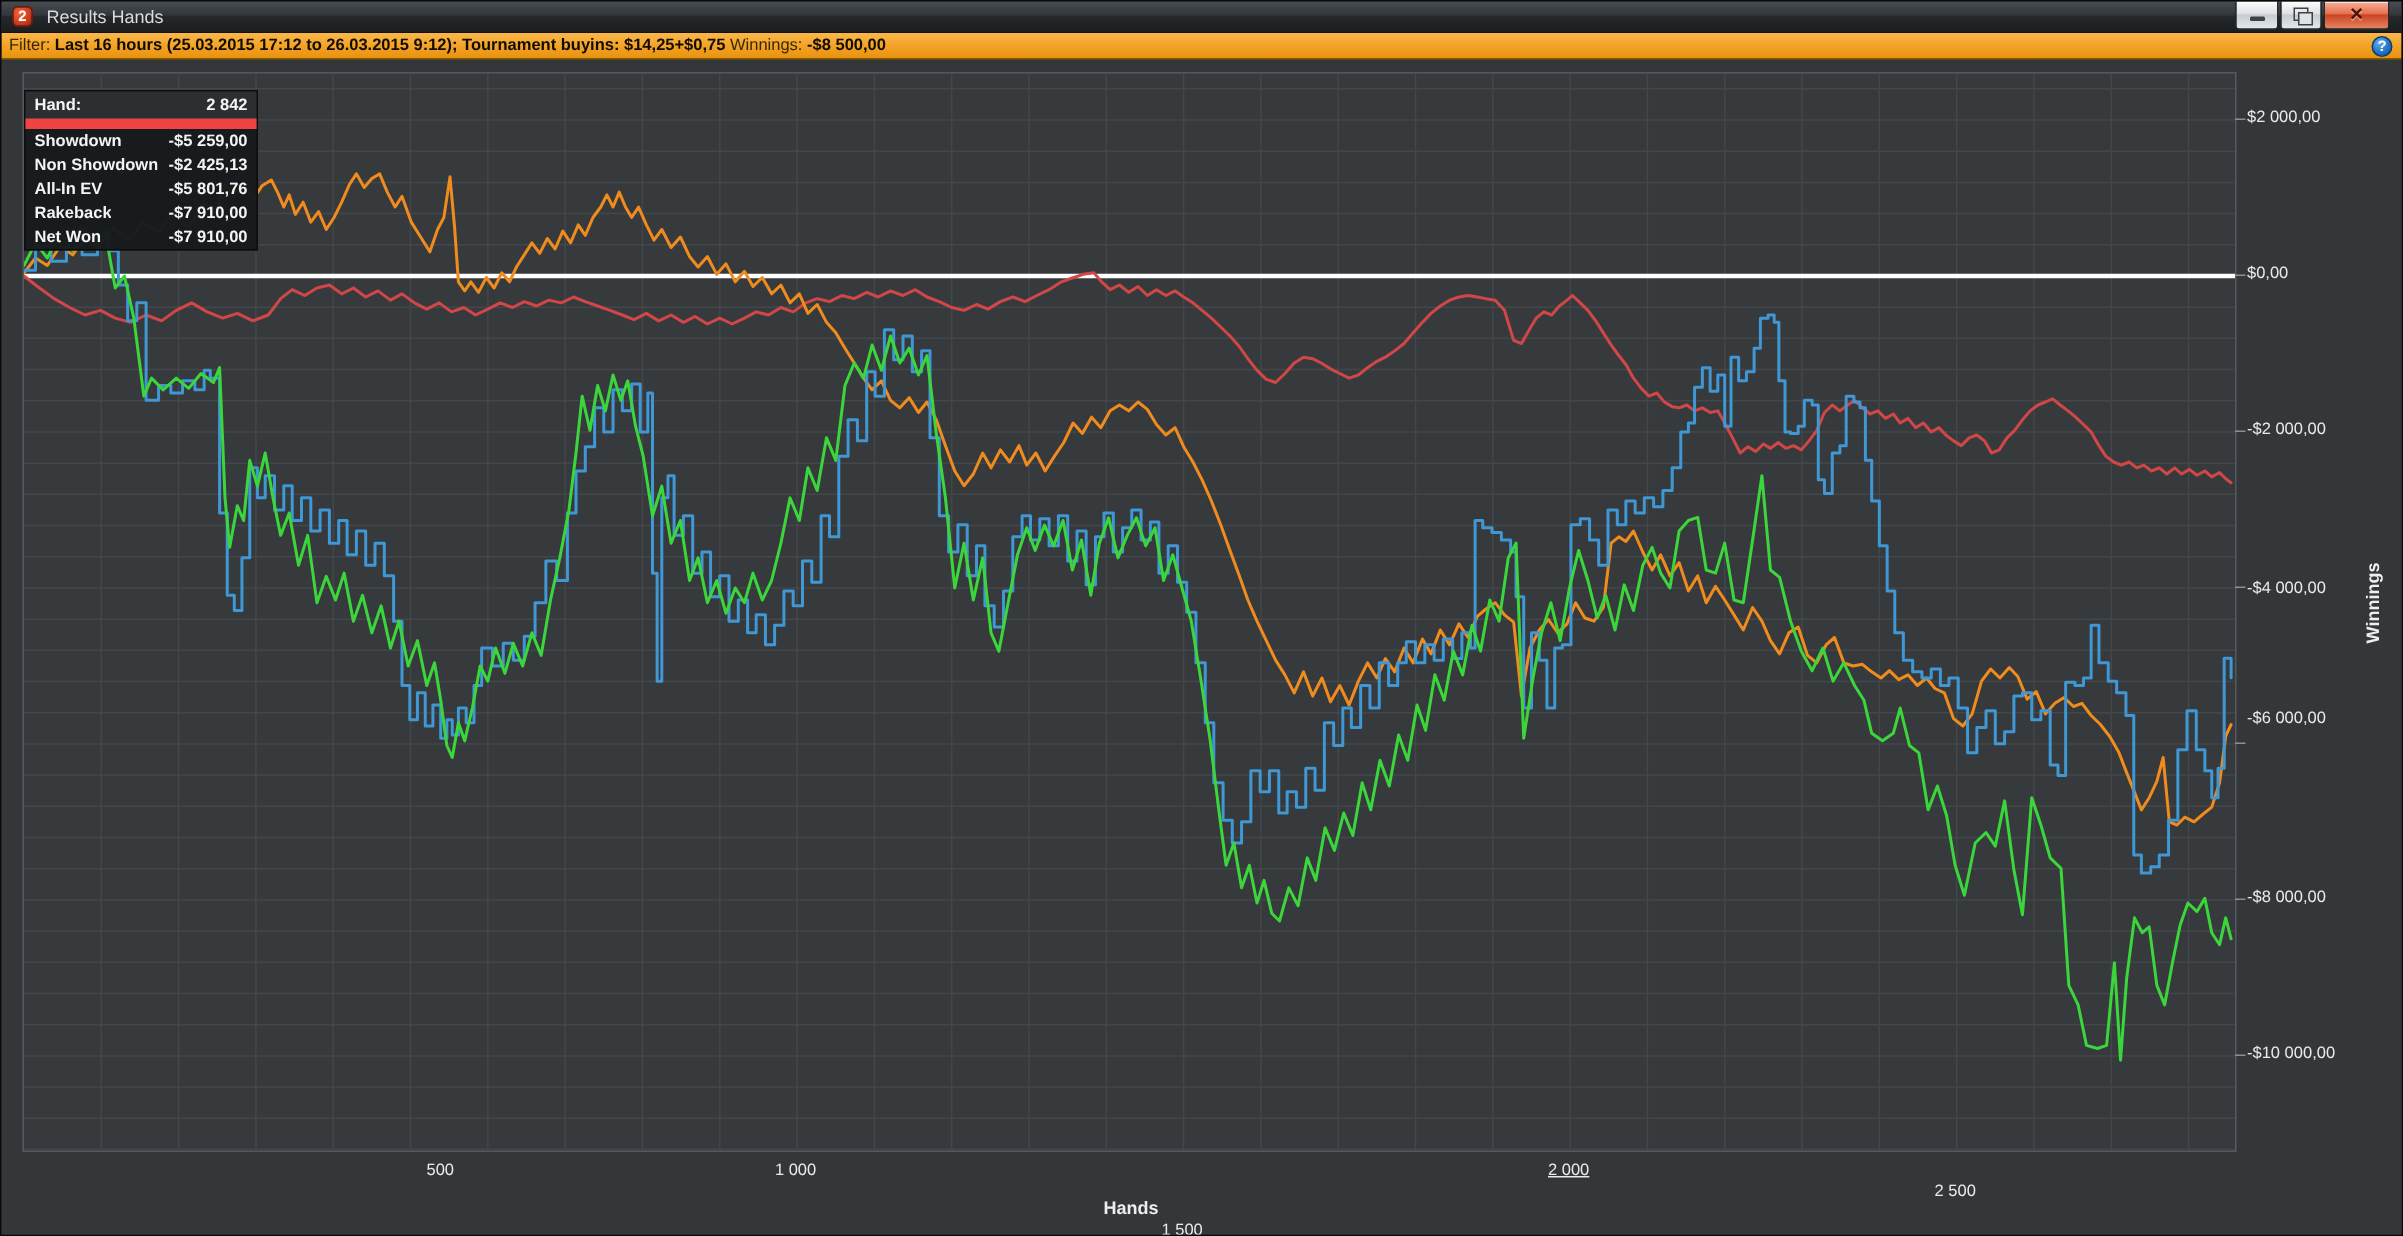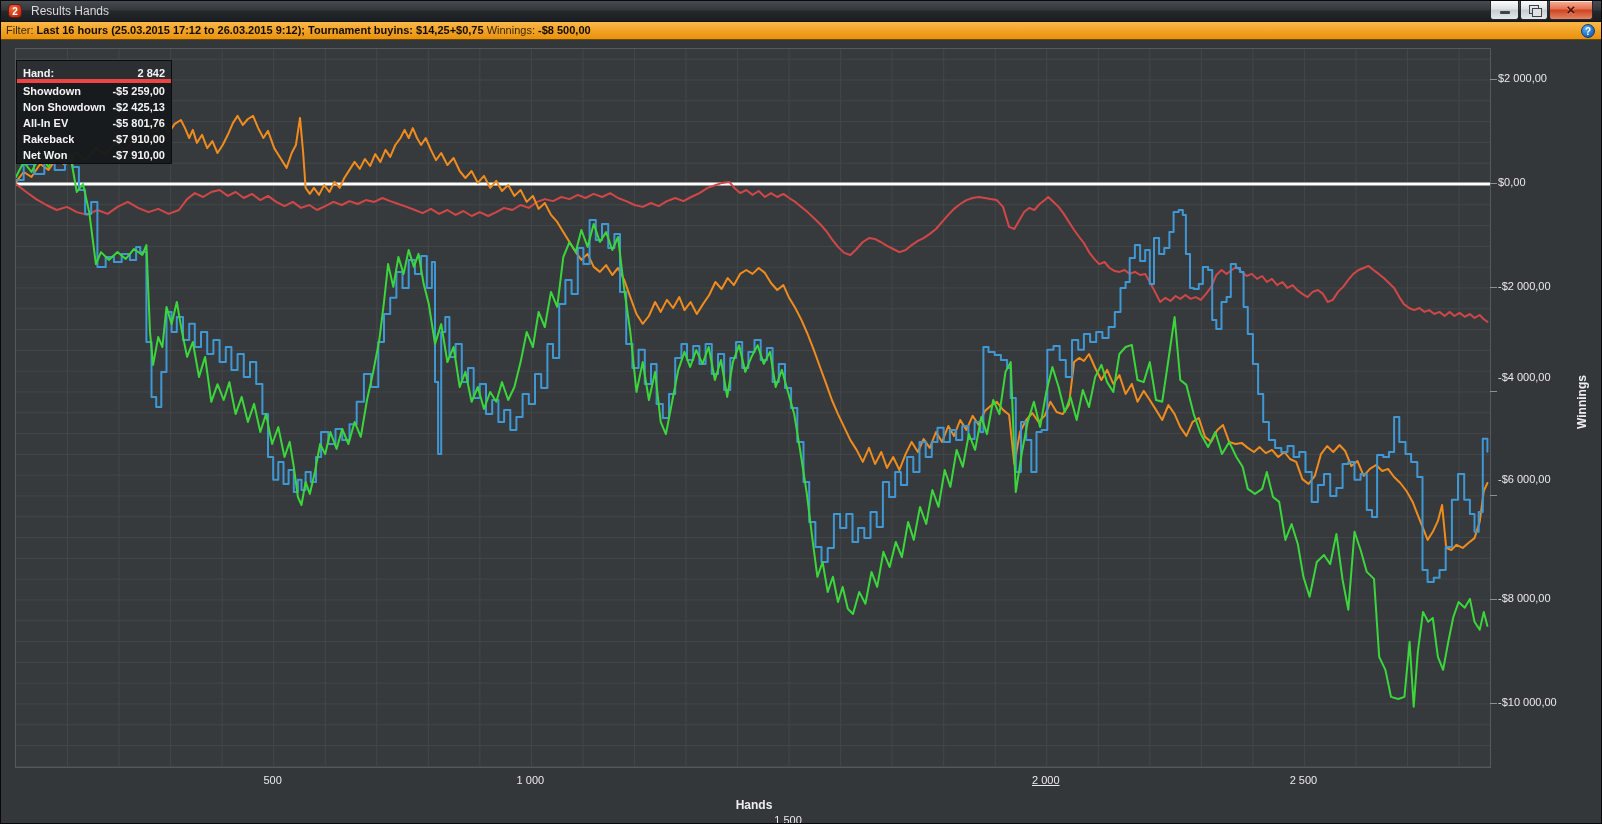--- a/index.html
+++ b/index.html
@@ -33,21 +33,21 @@
     background:radial-gradient(circle at 35% 30%,#5caef0,#2271c4 60%,#154e92);
     border:1px solid #0f3b70;color:#fff;font-size:10px;font-weight:bold;text-align:center;line-height:14px;box-sizing:border-box;}
   
   .chartarea{position:absolute;left:0;top:39px;width:1602px;height:785px;background:#34373a;}
   .plot{position:absolute;left:14px;top:8px;width:1474px;height:718px;background:#373a3d;border:1px solid #55595d;box-sizing:content-box;}
   .plot svg{display:block;}
   
   .tooltip{position:absolute;left:15px;top:20px;width:154px;background:rgba(23,26,28,.97);
     border:1px solid #0a0c0d;z-index:10;color:#f4f4f4;font-size:11px;font-weight:bold;}
   .tt-row{display:flex;justify-content:space-between;align-items:center;height:16px;padding:0 6px;}
-  .tt-header{background:#2b2f32;height:18px;border-bottom:4px solid #ef4444;align-items:flex-end;}
+  .tt-header{background:#2b2f32;height:18px;border-bottom:7px solid #ef4444;}
   .tt-label{white-space:nowrap;overflow:hidden;max-width:82px;}
   .tt-value{white-space:nowrap;}
   
   .ytick{position:absolute;left:1497px;font-size:11px;color:#e8eaec;white-space:nowrap;}
   .ydash{position:absolute;left:1489px;width:7px;height:1px;background:#8d9093;}
   .xtick{position:absolute;width:60px;text-align:center;font-size:11px;color:#e8eaec;top:734px;}
   .axis-title-x{position:absolute;left:713px;top:758px;width:80px;text-align:center;font-size:12px;font-weight:bold;color:#eceef0;}
   .axis-title-y{position:absolute;left:1546px;top:355px;width:70px;font-size:12px;font-weight:bold;color:#eceef0;transform:rotate(-90deg);transform-origin:center;text-align:center;}
 </style>
 </head>
@@ -181,34 +181,34 @@
       </div>
     </div>
 
     <div id="y-ticks">
         <div class="ytick" style="top: 31.9891px;">$2 000,00</div>
         <div class="ydash" style="top: 38.9891px;"></div>
         <div class="ytick" style="top: 135.979px;">$0,00</div>
         <div class="ydash" style="top: 142.979px;"></div>
         <div class="ytick" style="top: 239.969px;">-$2 000,00</div>
         <div class="ydash" style="top: 246.969px;"></div>
-        <div class="ytick" style="top: 331px; text-align: center;">-$4 000,00</div>
+        <div class="ytick" style="top: 346px; text-align: center;">-$4 000,00</div>
         <div class="ydash" style="top: 350.96px;"></div>
         <div class="ytick" style="top: 433px;">-$6 000,00</div>
         <div class="ydash" style="top: 454.95px;"></div>
         <div class="ytick" style="top: 551.94px;">-$8 000,00</div>
         <div class="ydash" style="top: 558.94px;"></div>
         <div class="ytick" style="top: 655.93px;">-$10 000,00</div>
         <div class="ydash" style="top: 662.93px;"></div>
       </div>
     <div id="x-ticks">
-        <div class="xtick" style="left: 241.692px;">500</div>
+        <div class="xtick" style="left: 241.692px; text-align: right;">500</div>
         <div class="xtick" style="left: 499.385px;">1 000</div>
         <div class="xtick" style="left: 757.077px; margin-top: 40px;">1 500</div>
         <div class="xtick" style="left: 1014.77px; text-decoration: underline;">2 000</div>
-        <div class="xtick" style="left: 1272.46px;">2 500</div>
+        <div class="xtick" style="left: 1272.46px; margin-top: 14px;">2 500</div>
       </div>
 
     <div class="axis-title-x">Hands</div>
     <div class="axis-title-y">Winnings</div>
   </div>
 
 </div>
 
 </body></html>

